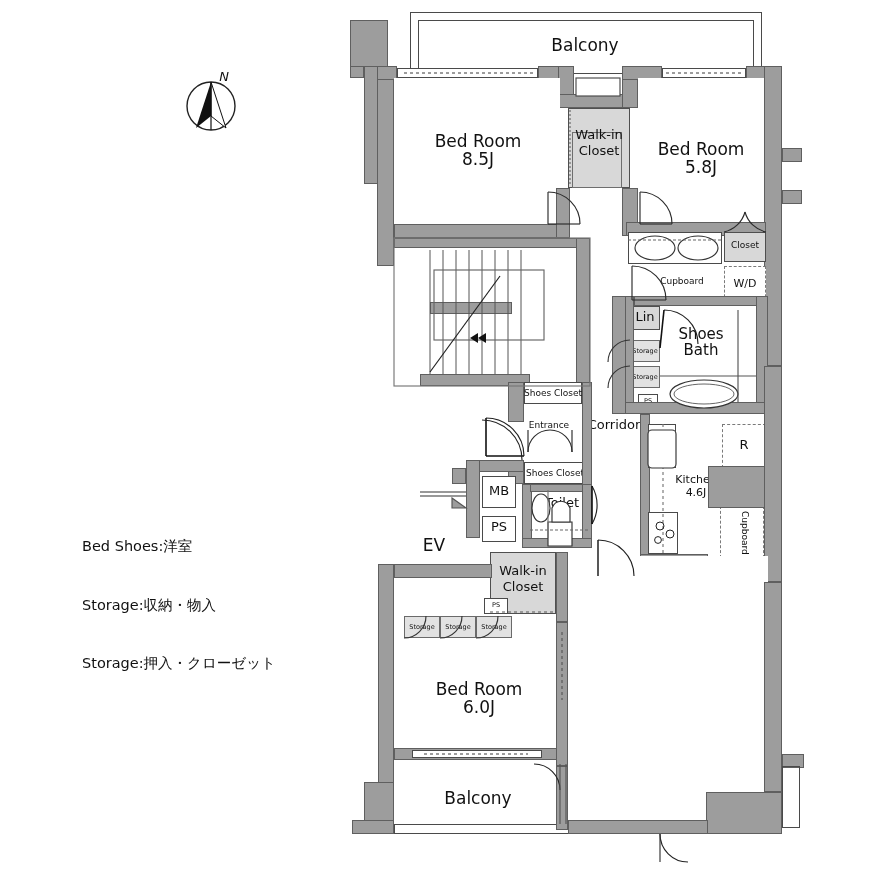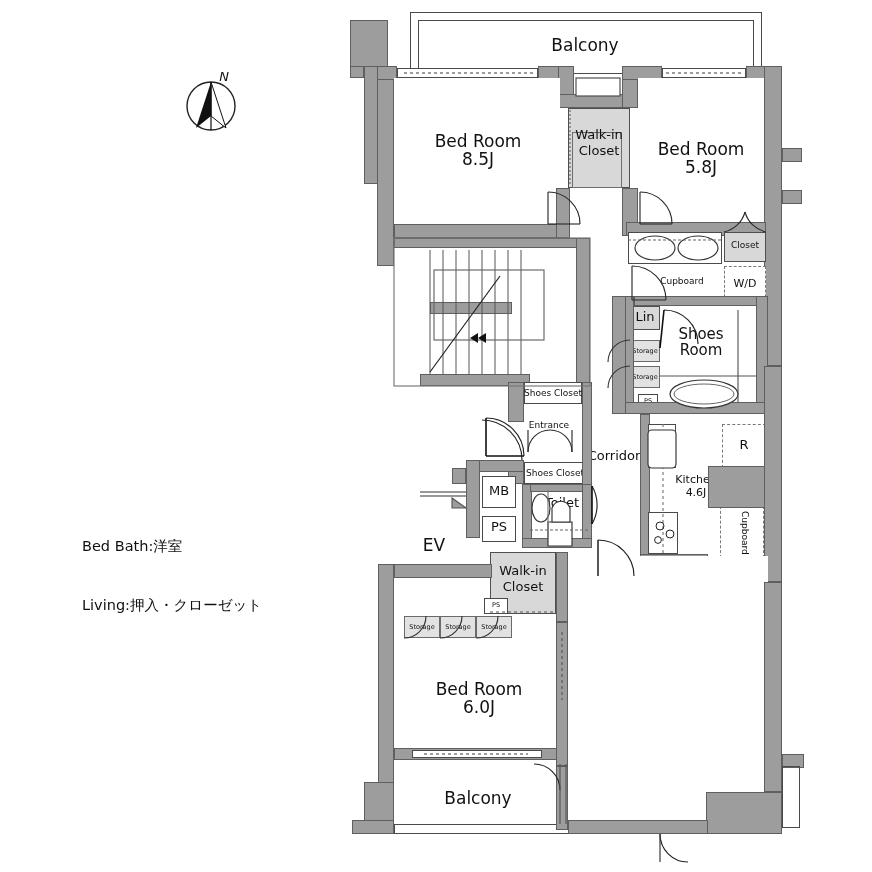--- a/index.html
+++ b/index.html
@@ -28,22 +28,23 @@
   .legend div{white-space:pre;}
   svg{position:absolute;left:0;top:0;width:872px;height:872px;pointer-events:none;overflow:visible;}
   .compass{position:absolute;}
 </style>
 </head>
 <body>
 
 <div id="plan">
 
   <div class="legend">
-    <div>Bed Bath:洋室</div>
-    <div>Living:押入・クローゼット</div>
+    <div>Bed Shoes:洋室</div>
+    <div>Storage:収納・物入</div>
+    <div>Storage:押入・クローゼット</div>
     
     
     
     
     
     
     
     
     
     
@@ -109,36 +110,36 @@
 
   <div class="room" style="left:628px;top:232px;width:94px;height:76px;"></div>
   <div class="thin" style="left:628px;top:232px;width:94px;height:32px;"></div>
   <div class="lbl l9" style="left:652px;top:276px;width:60px;">Cupboard</div>
 
   <div class="shade" style="left:630px;top:306px;width:30px;height:24px;"></div>
   <div class="lbl l13" style="left:630px;top:310px;width:30px;">Lin</div>
 
   <div class="room" style="left:660px;top:310px;width:96px;height:96px;"></div>
   <div class="lbl l15" style="left:668px;top:326px;width:66px;">Shoes</div>
-  <div class="lbl l15" style="left:668px;top:342px;width:66px;">Room</div>
+  <div class="lbl l15" style="left:668px;top:342px;width:66px;">Bath</div>
 
   <div class="shadeLt" style="left:630px;top:340px;width:30px;height:22px;"></div>
   <div class="lbl l7" style="left:630px;top:348px;width:30px;">Storage</div>
   <div class="shadeLt" style="left:630px;top:366px;width:30px;height:22px;"></div>
   <div class="lbl l7" style="left:630px;top:374px;width:30px;">Storage</div>
   <div class="boxw" style="left:638px;top:394px;width:20px;height:16px;"></div>
   <div class="lbl l7" style="left:638px;top:398px;width:20px;">PS</div>
 
   <div class="wall" style="left:624px;top:296px;width:10px;height:116px;"></div>
   <div class="wall" style="left:634px;top:296px;width:132px;height:10px;"></div>
   <div class="wall" style="left:756px;top:296px;width:12px;height:116px;"></div>
   <div class="wall" style="left:624px;top:402px;width:144px;height:12px;"></div>
   <div class="wall" style="left:612px;top:296px;width:14px;height:118px;"></div>
 
-  <div class="lbl l13" style="left:584px;top:418px;width:60px;margin-top:31px;">Corridor</div>
+  <div class="lbl l13" style="left:584px;top:418px;width:60px;">Corridor</div>
 
   <div class="room" style="left:648px;top:414px;width:108px;height:140px;"></div>
   <div class="lbl l11" style="left:664px;top:474px;width:64px;">Kitchen</div>
   <div class="lbl l11" style="left:664px;top:487px;width:64px;">4.6J</div>
   <div class="wall" style="left:640px;top:414px;width:10px;height:150px;"></div>
   <div class="wall" style="left:640px;top:554px;width:68px;height:10px;"></div>
 
   <div class="boxw" style="left:648px;top:424px;width:28px;height:44px;"></div>
   <div class="boxw" style="left:648px;top:512px;width:30px;height:42px;"></div>
 

